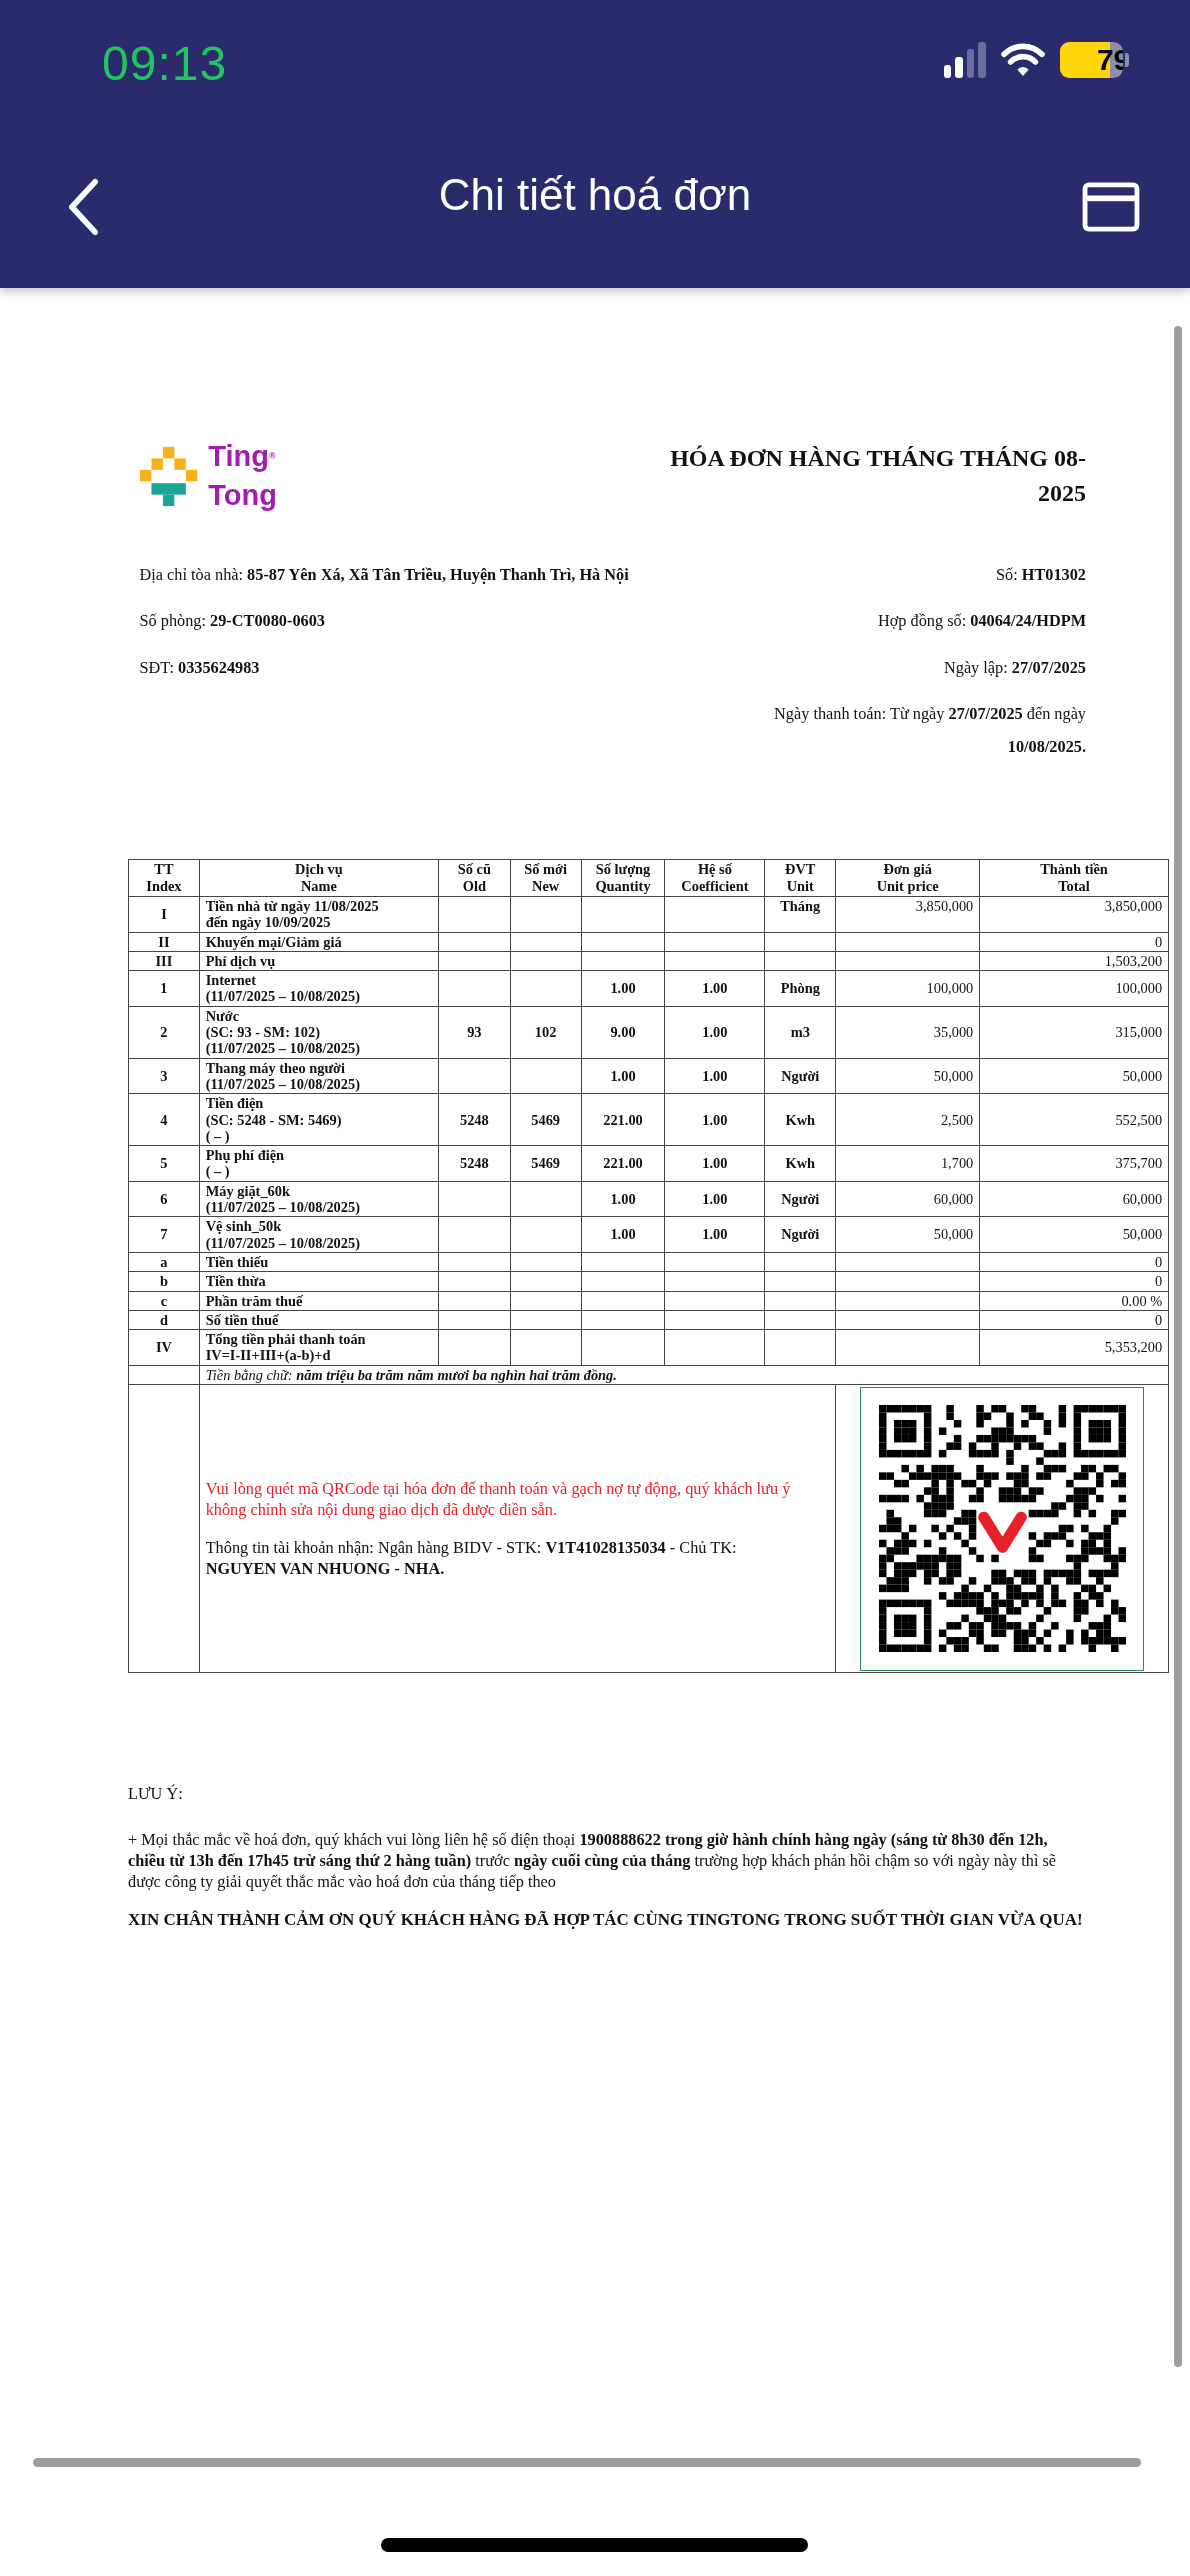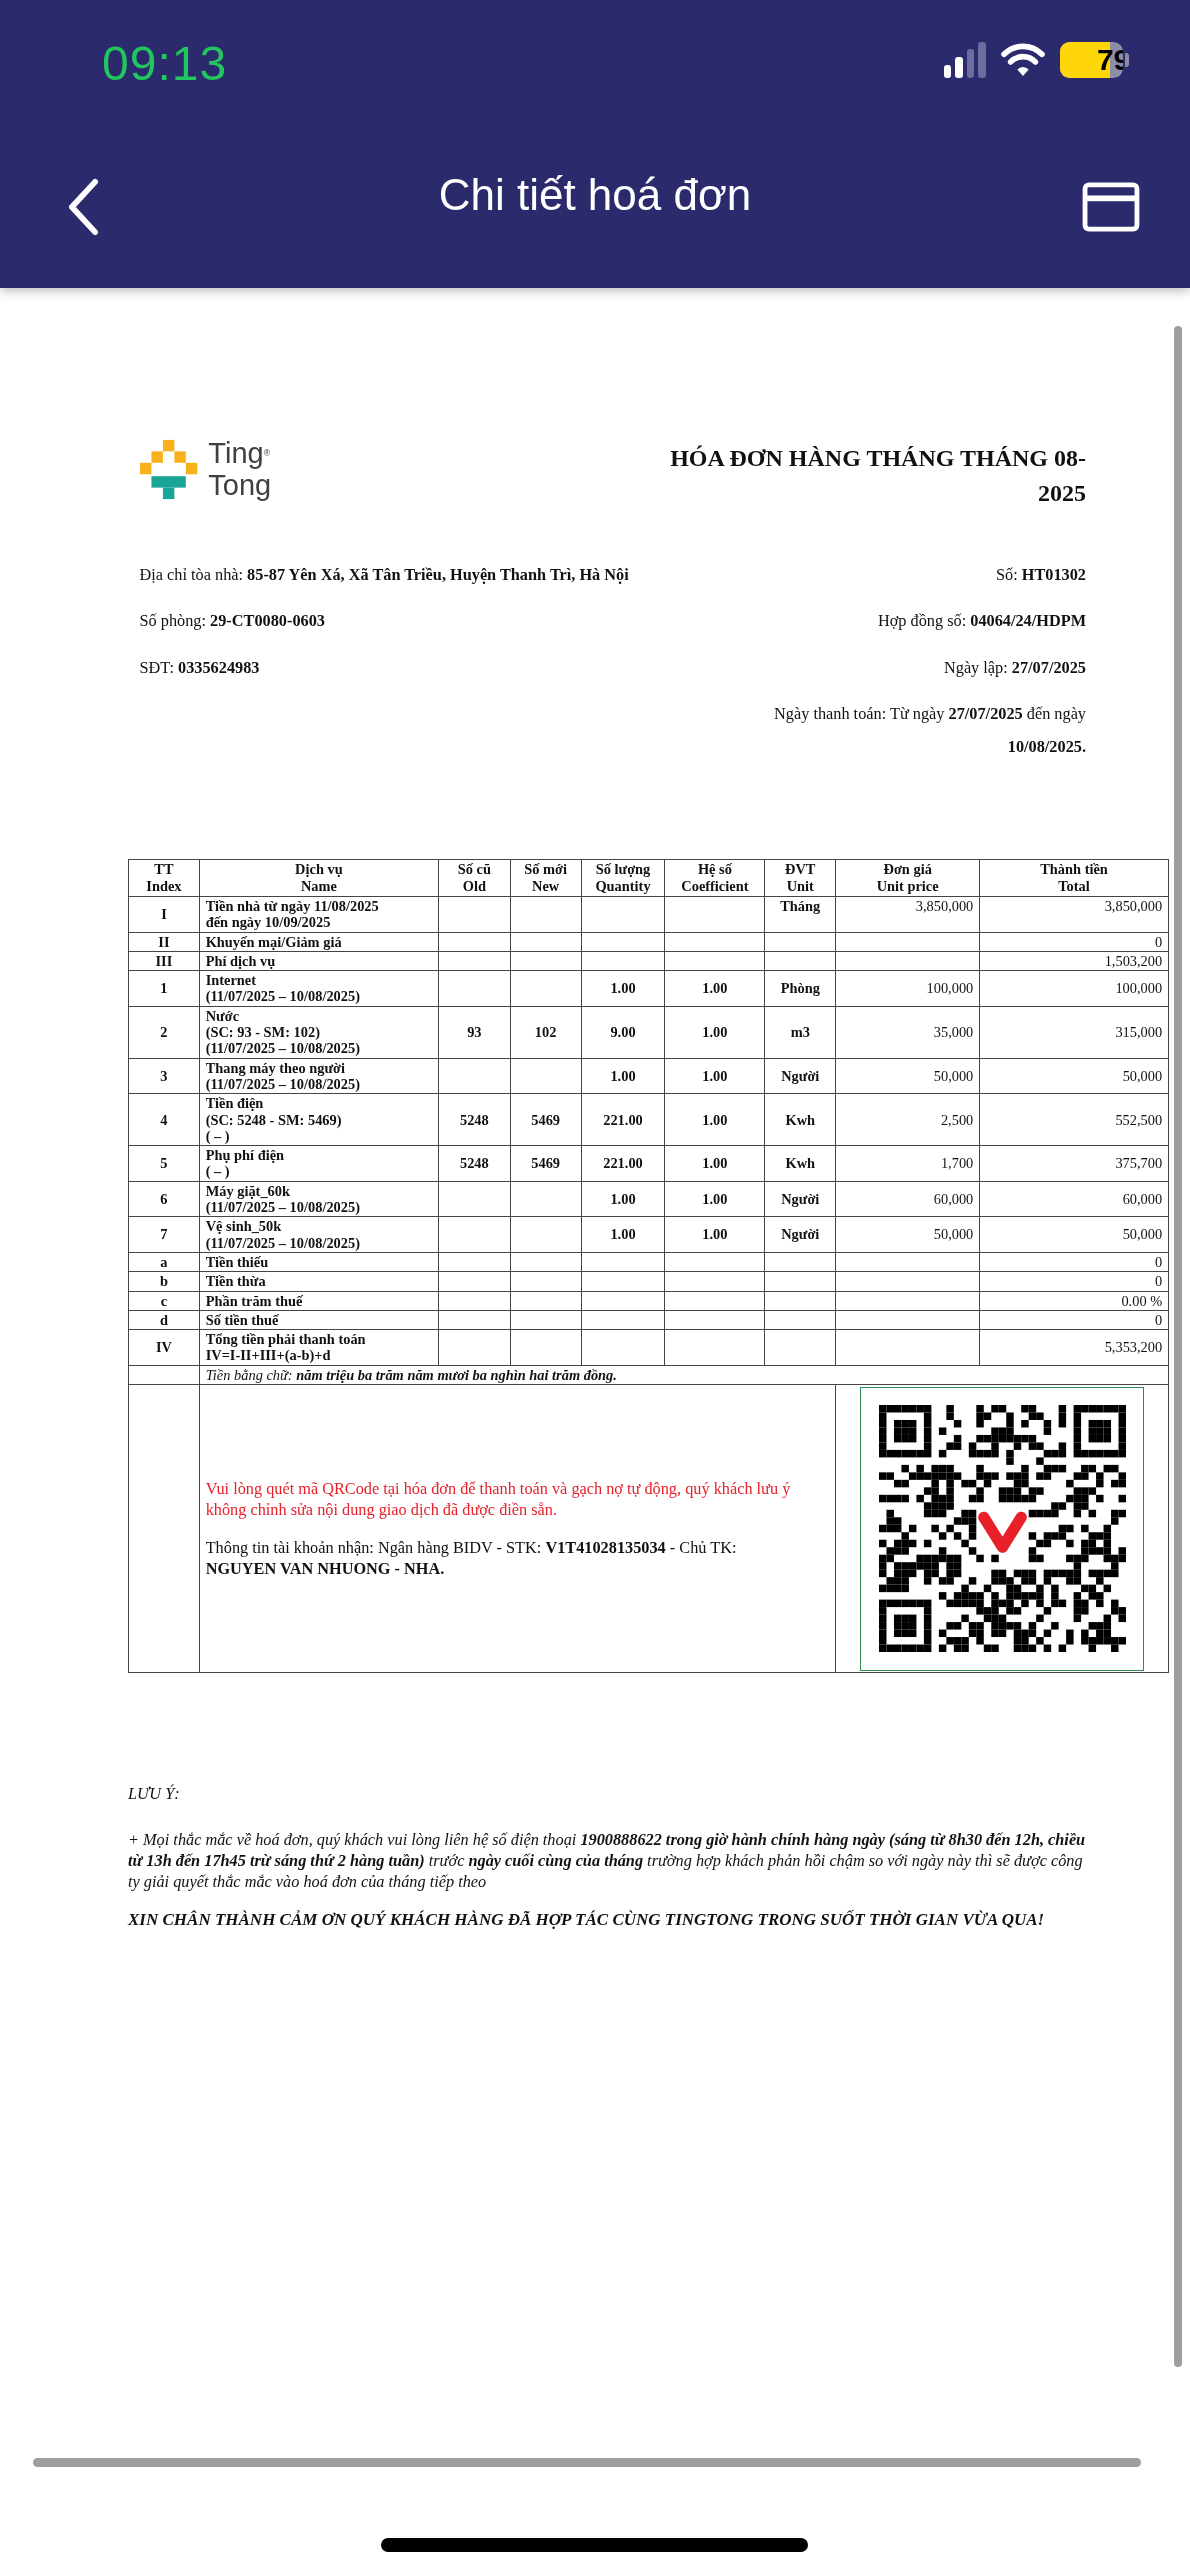--- a/index.html
+++ b/index.html
@@ -18,21 +18,21 @@
   .battery .label { position: relative; width: 100%; text-align: left; padding-left: 9.6px; font-size: 30px; font-weight: 700; color: #000; }
   .battery-cap { width: 3.8px; height: 13.4px; background: #8e8da7; border-radius: 0 2.9px 2.9px 0; margin-left: -13.4px; }
   .back-btn { position: absolute; left: 54px; top: 173px; width: 58px; height: 67px; display: flex; align-items: center; justify-content: center; cursor: pointer; }
   .page-title { position: absolute; left: 0; right: 0; top: 170px; text-align: center; font-size: 44px; color: #fff; }
   .card-btn { position: absolute; right: 50px; top: 182px; width: 58px; height: 50px; cursor: pointer; }
 
   
   .viewer { position: absolute; left: 0; top: 288px; width: 1190px; height: 2204px; background: #fff; }
   .doc { position: absolute; left: 128px; top: 0; width: 958px; font-family: "Liberation Serif", serif; color: #111; }
   .logo { position: absolute; left: 11.5px; top: 149px; display: flex; align-items: center; gap: 5.8px; }
-  .logo-text { font-family: "Liberation Sans", sans-serif; font-weight: 400; color: #404040; font-size: 29px; line-height: 32px; }
+  .logo-text { font-family: "Liberation Sans", sans-serif; font-weight: 700; color: #a21caf; font-size: 29px; line-height: 39px; }
   .logo-text sup { font-size: 8.6px; vertical-align: top; }
   .invoice-title { position: absolute; right: 0; top: 153px; width: 441px; text-align: right; font-weight: 700; font-size: 24px; line-height: 35px; }
 
   .info-left { position: absolute; left: 11.5px; top: 270px; width: 556px; font-size: 16.3px; line-height: 33px; }
   .info-left p { margin-bottom: 13.4px; }
   .info-left b { font-weight: 700; }
   .info-right { position: absolute; right: 0; top: 270px; width: 441px; text-align: right; font-size: 16.3px; line-height: 33px; }
   .info-right p { margin-bottom: 13.4px; }
   .info-right .line2 { margin-top: -13.4px; }
 
@@ -46,21 +46,21 @@
   table.inv td.top { vertical-align: top; }
   .words { font-style: italic; font-size: 14.4px; }
   .words b { font-weight: 700; }
   .qr-row td { height: 288px; }
   .qr-text { padding-left: 9.6px; font-size: 16.3px; line-height: 21px; }
   .qr-red { color: #e8202a; margin-bottom: 17px; }
   .qr-cell { padding: 0 !important; }
   .qr-box { margin: 0 auto; width: 284px; height: 284px; border: 1.9px solid #2e8b57; display: flex; align-items: center; justify-content: center; background: #fff; }
 
   .notes { position: absolute; left: 0; top: 1495px; width: 958px; font-size: 16.3px; line-height: 21px; }
-  .notes p { margin-bottom: 17px; font-style: italic; }
+  .notes p { margin-bottom: 17px; }
   .notes .head { margin-bottom: 25px; font-weight: 500; }
   .notes b { font-weight: 700; }
   .notes .thanks { font-weight: 700; font-size: 17px; }
 
   .v-scroll { position: absolute; right: 7.7px; top: 326px; width: 8.6px; height: 2041px; background: #9e9e9e; border-radius: 4.8px; }
   .h-scroll { position: absolute; left: 33px; top: 2458px; width: 1108px; height: 8.6px; background: #9e9e9e; border-radius: 4.8px; }
   .home-indicator { position: absolute; left: 381px; top: 2538px; width: 427px; height: 14.4px; background: #000; border-radius: 7.7px; }
 </style>
 </head>
 <body>

